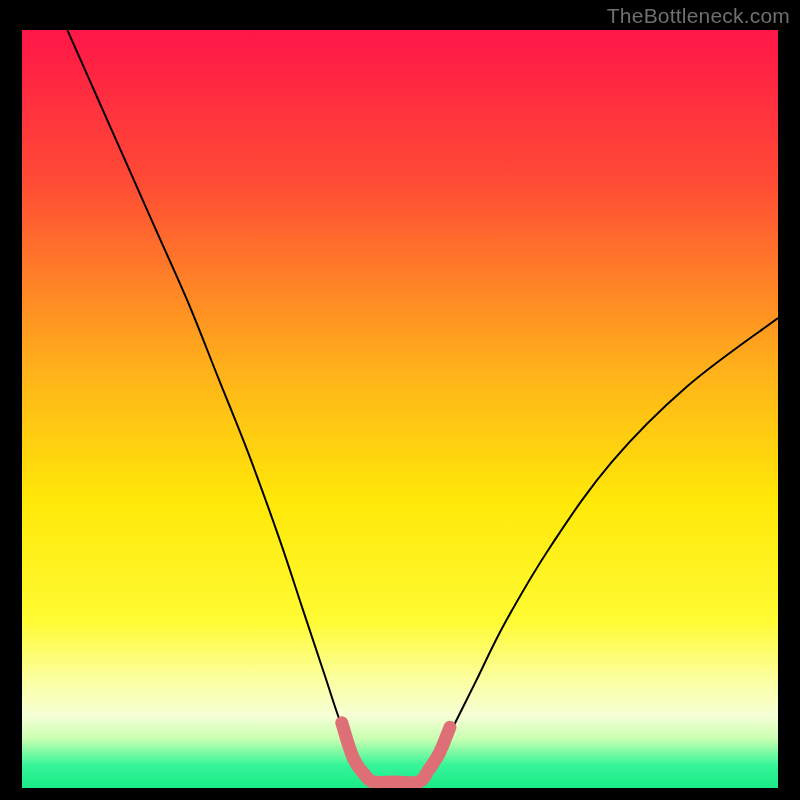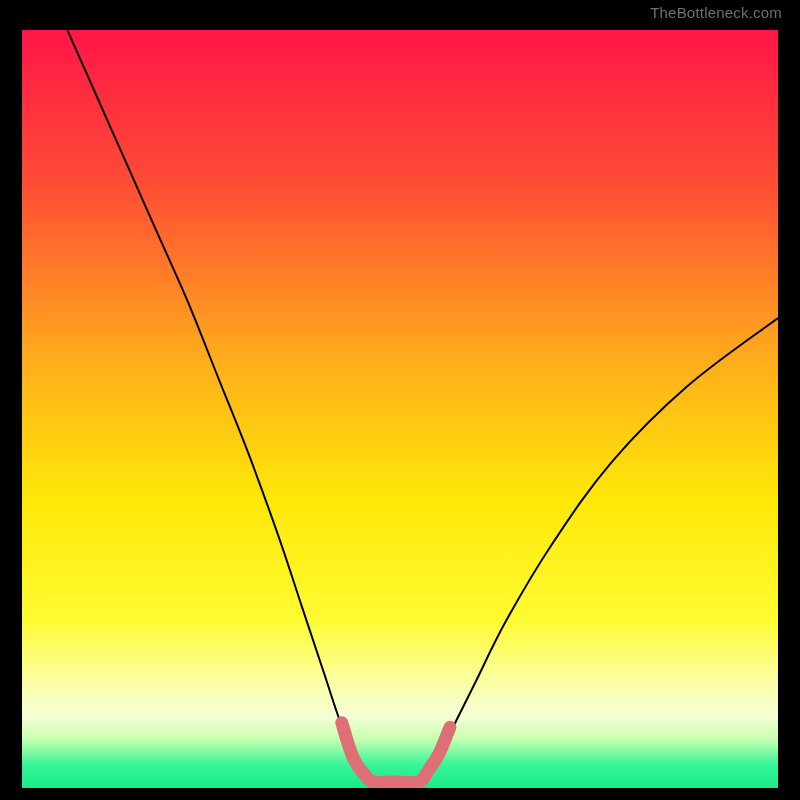--- a/index.html
+++ b/index.html
@@ -27,23 +27,23 @@
     overflow: hidden;
   }
   .plot svg {
     display: block;
     width: 756px;
     height: 758px;
   }
   .watermark {
     position: absolute;
     top: 4px;
-    right: 18px;
+    right: 10px;
     color: #6f6f6f;
-    font-size: 15px;
+    font-size: 21px;
     letter-spacing: 0.2px;
     font-weight: 400;
     user-select: none;
   }
 </style>
 </head>
 <body>
 
 <div class="stage">
   <div class="watermark">TheBottleneck.com</div>

